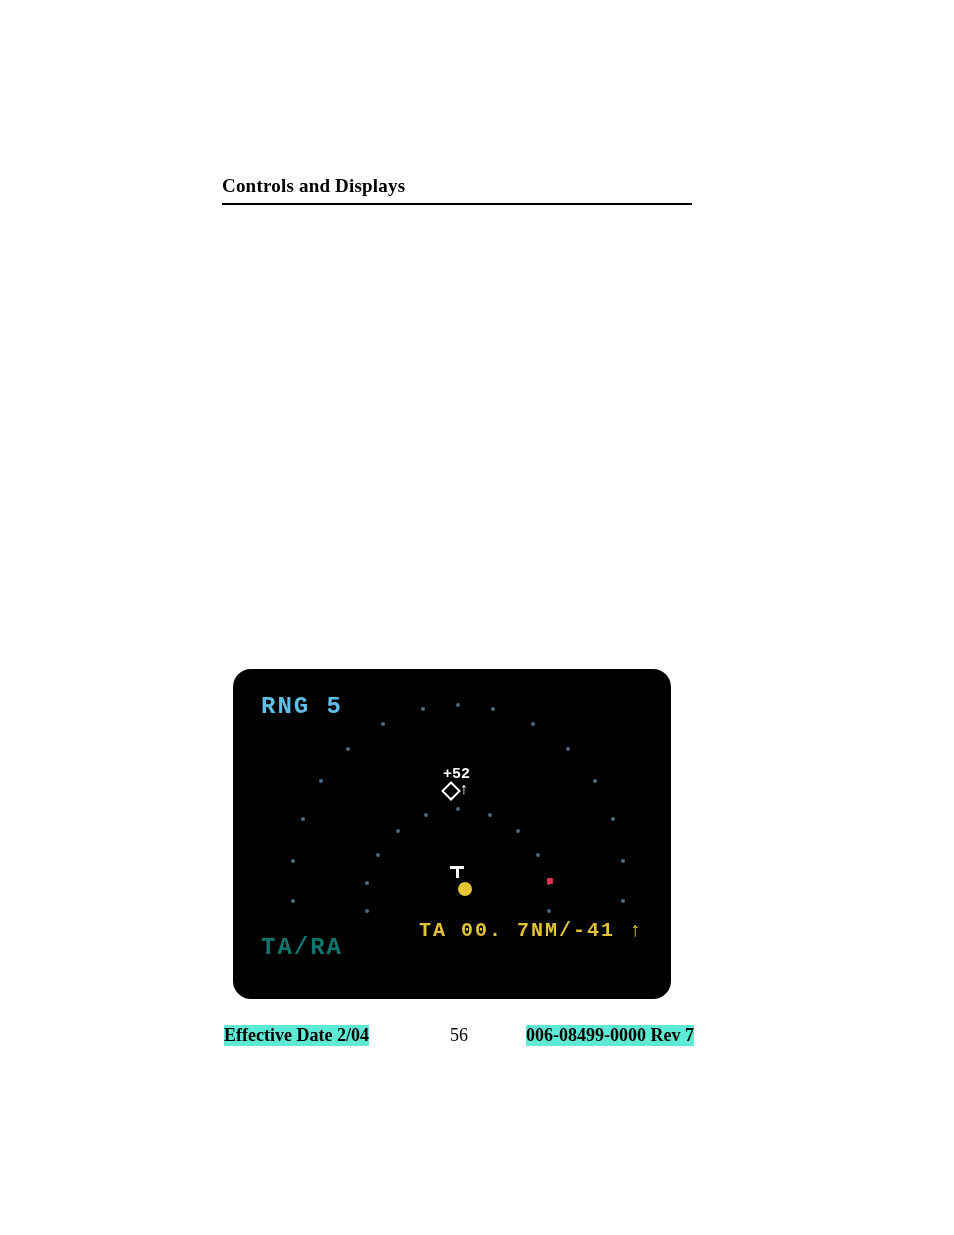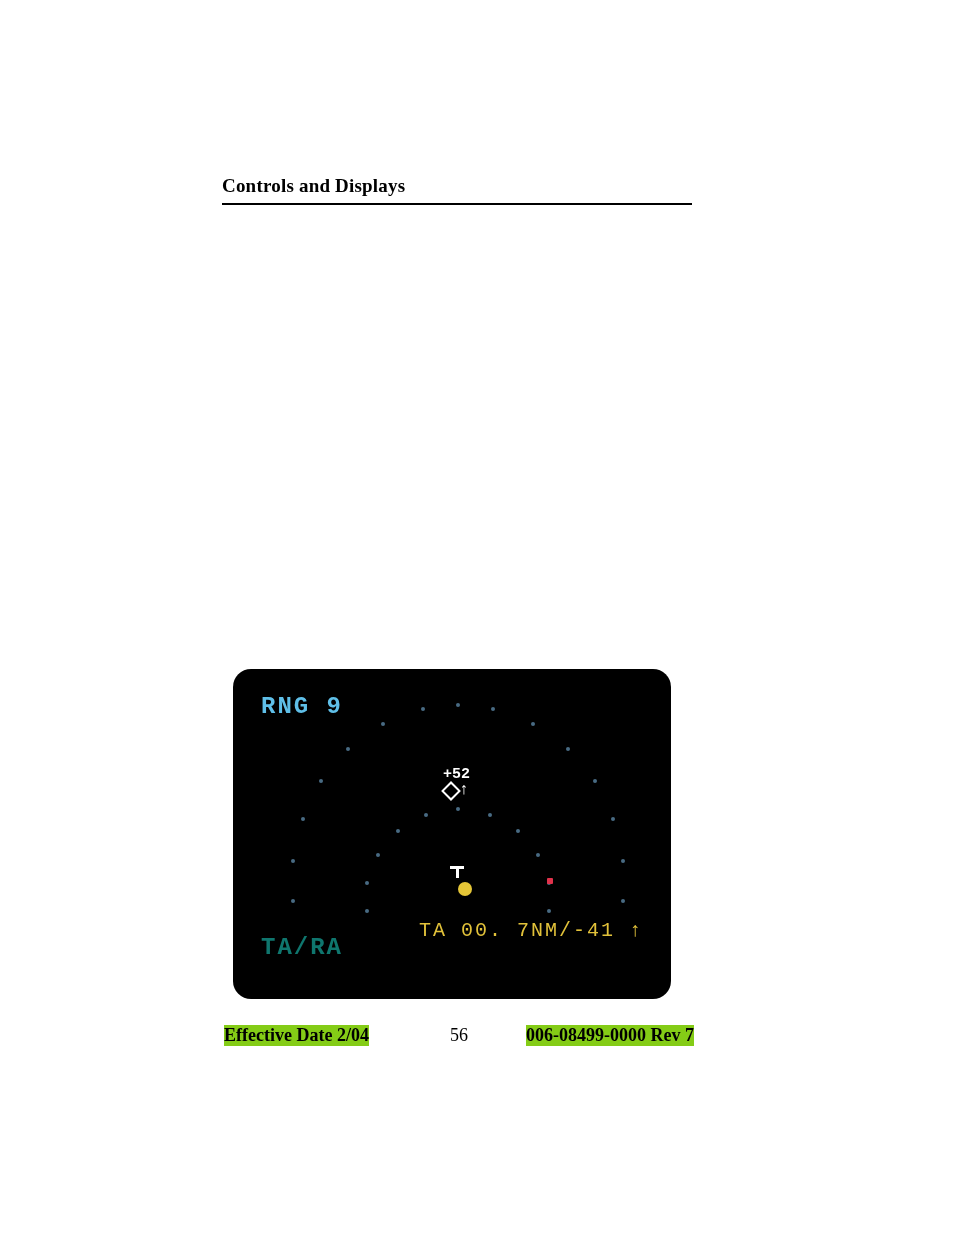--- a/index.html
+++ b/index.html
@@ -74,21 +74,21 @@
     width: 6px;
     height: 6px;
     background: #e0324b;
     border-radius: 1px;
   }
   .ta-line {
     position: absolute;
     right: 28px;
     bottom: 34px;
     font-size: 20px;
-    font-weight: normal;
+    font-weight: bold;
     letter-spacing: 2px;
     white-space: pre;
   }
   .ra-text { color: #e0324b; }
   .ta-text { color: #e2c23a; }
   .svg-arc {
     position: absolute;
     left: 0;
     top: 0;
   }
@@ -169,35 +169,35 @@
     position: absolute;
     left: 0;
     right: 0;
     text-align: center;
     font-weight: normal;
     font-size: 18px;
   }
   .footer .eff, .footer .doc {
     position: relative;
     z-index: 1;
-    background: #84cc16;
+    background: #5eead4;
   }
 </style>
 </head>
 <body>
 
 <div class="page">
 
   <div class="header-area">
     <div class="section-title">Controls and Displays</div>
   </div>
 
   <div class="display-frame">
 
-    <div class="rng-label">RNG 9</div>
+    <div class="rng-label">RNG 5</div>
 
     <svg class="svg-arc" width="438" height="330">
 
       <g fill="#486b83">
 
         <circle cx="225" cy="36" r="2"></circle>
         <circle cx="190" cy="40" r="2"></circle>
         <circle cx="260" cy="40" r="2"></circle>
         <circle cx="150" cy="55" r="2"></circle>
         <circle cx="300" cy="55" r="2"></circle>

